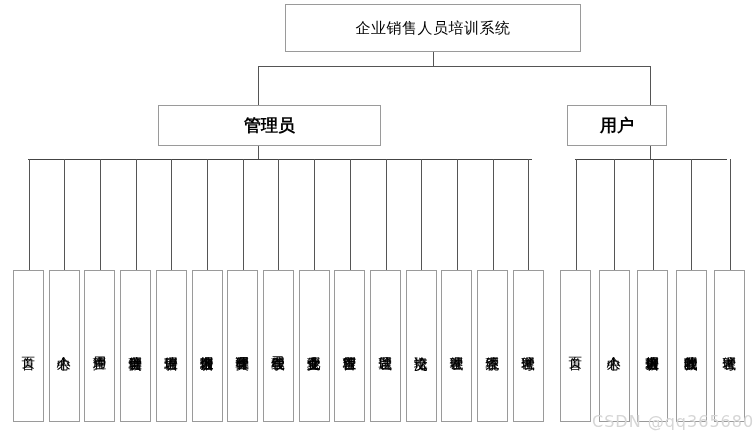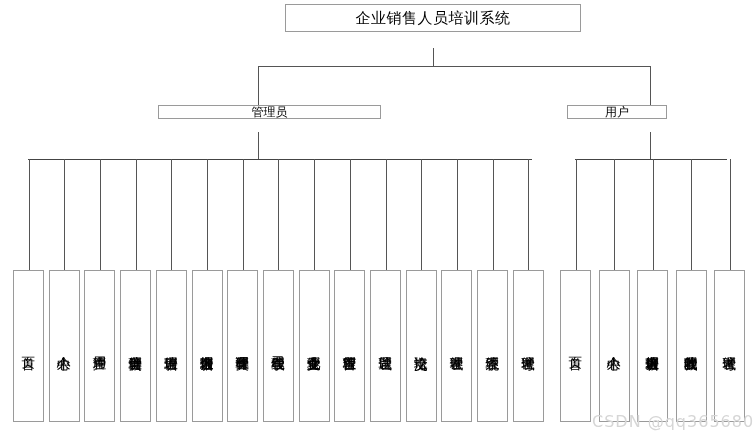--- a/index.html
+++ b/index.html
@@ -24,27 +24,28 @@
     display: flex;
     align-items: center;
     justify-content: center;
     color: #000000;
     z-index: 2;
   }
   .box.root {
     left: 285px;
     top: 4px;
     width: 296px;
-    height: 28px;
+    height: 48px;
     font-size: 15px;
     letter-spacing: 0.5px;
   }
   .box.lvl2 {
-    height: 14px;
-    font-size: 12px;
+    height: 41px;
+    font-size: 17px;
+    font-weight: bold;
   }
   .box.admin-node { left: 158px; top: 105px; width: 223px; }
   .box.user-node  { left: 567px; top: 105px; width: 100px; }
 
   .leaf {
     position: absolute;
     top: 270px;
     width: 31px;
     height: 152px;
     box-sizing: border-box;

